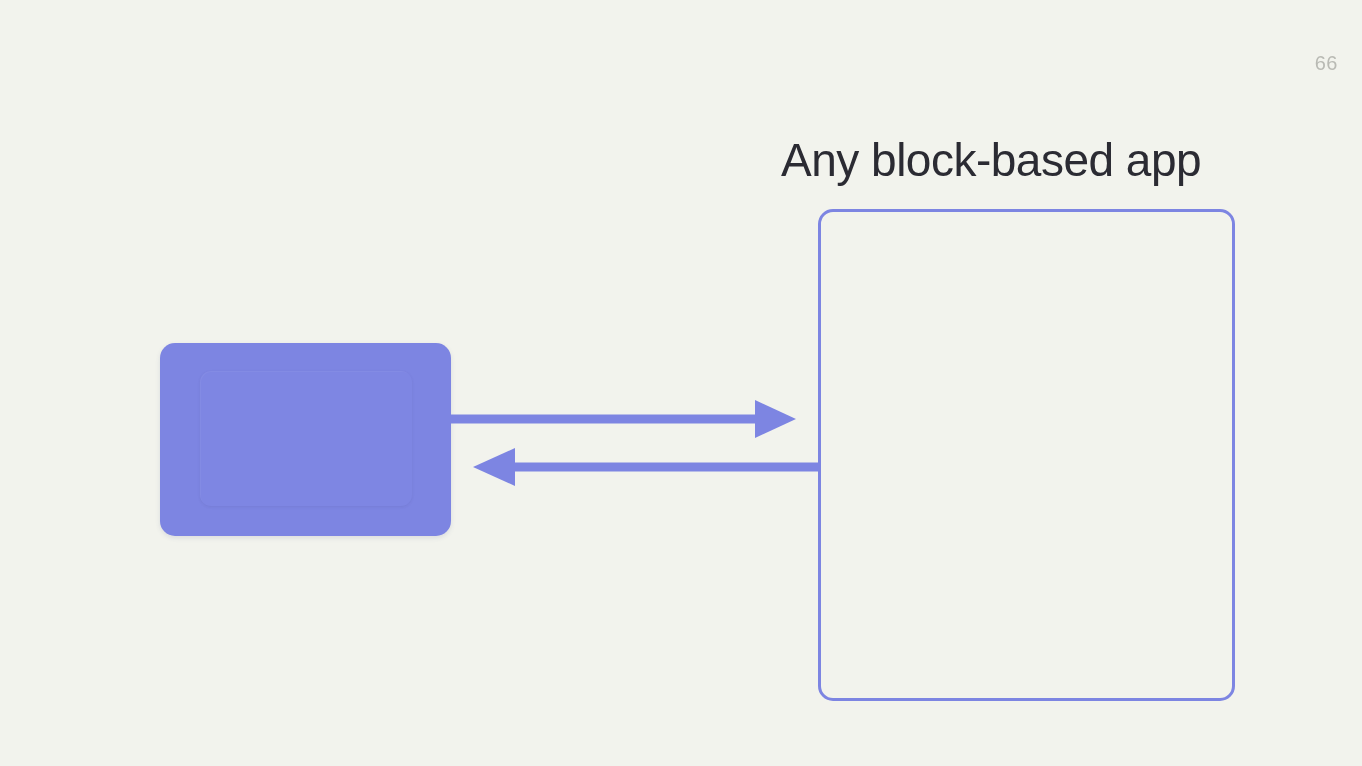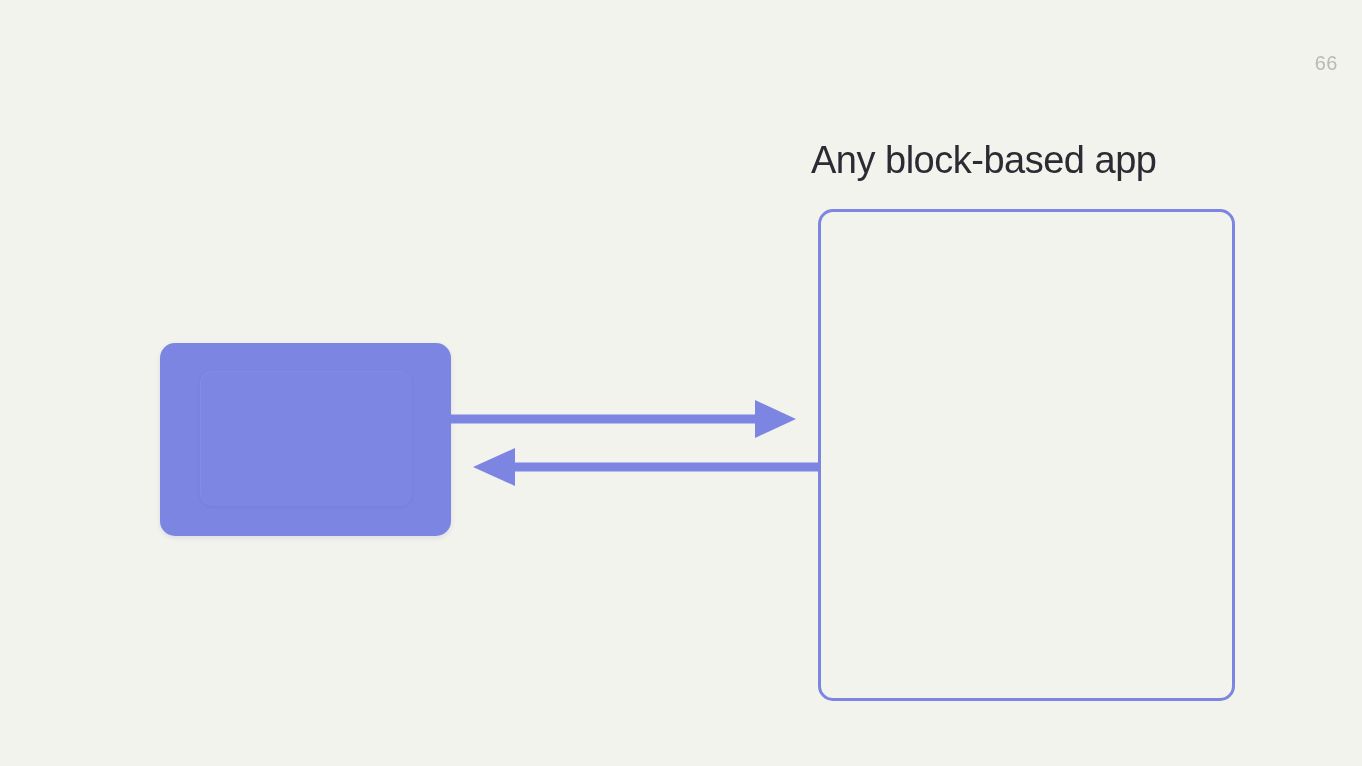--- a/index.html
+++ b/index.html
@@ -41,23 +41,23 @@
     white-space: nowrap;
     letter-spacing: -0.5px;
   }
   #caption-block {
     left: 200px;
     top: 232px;
     font-size: 50px;
     line-height: 60px;
   }
   #caption-app {
-    left: 811px;
+    left: 781px;
     top: 94px;
-    font-size: 38px;
+    font-size: 46px;
     line-height: 60px;
   }
 
   
   .block-outer {
     position: absolute;
     left: 160px;
     top: 307px;
     width: 291px;
     height: 193px;

